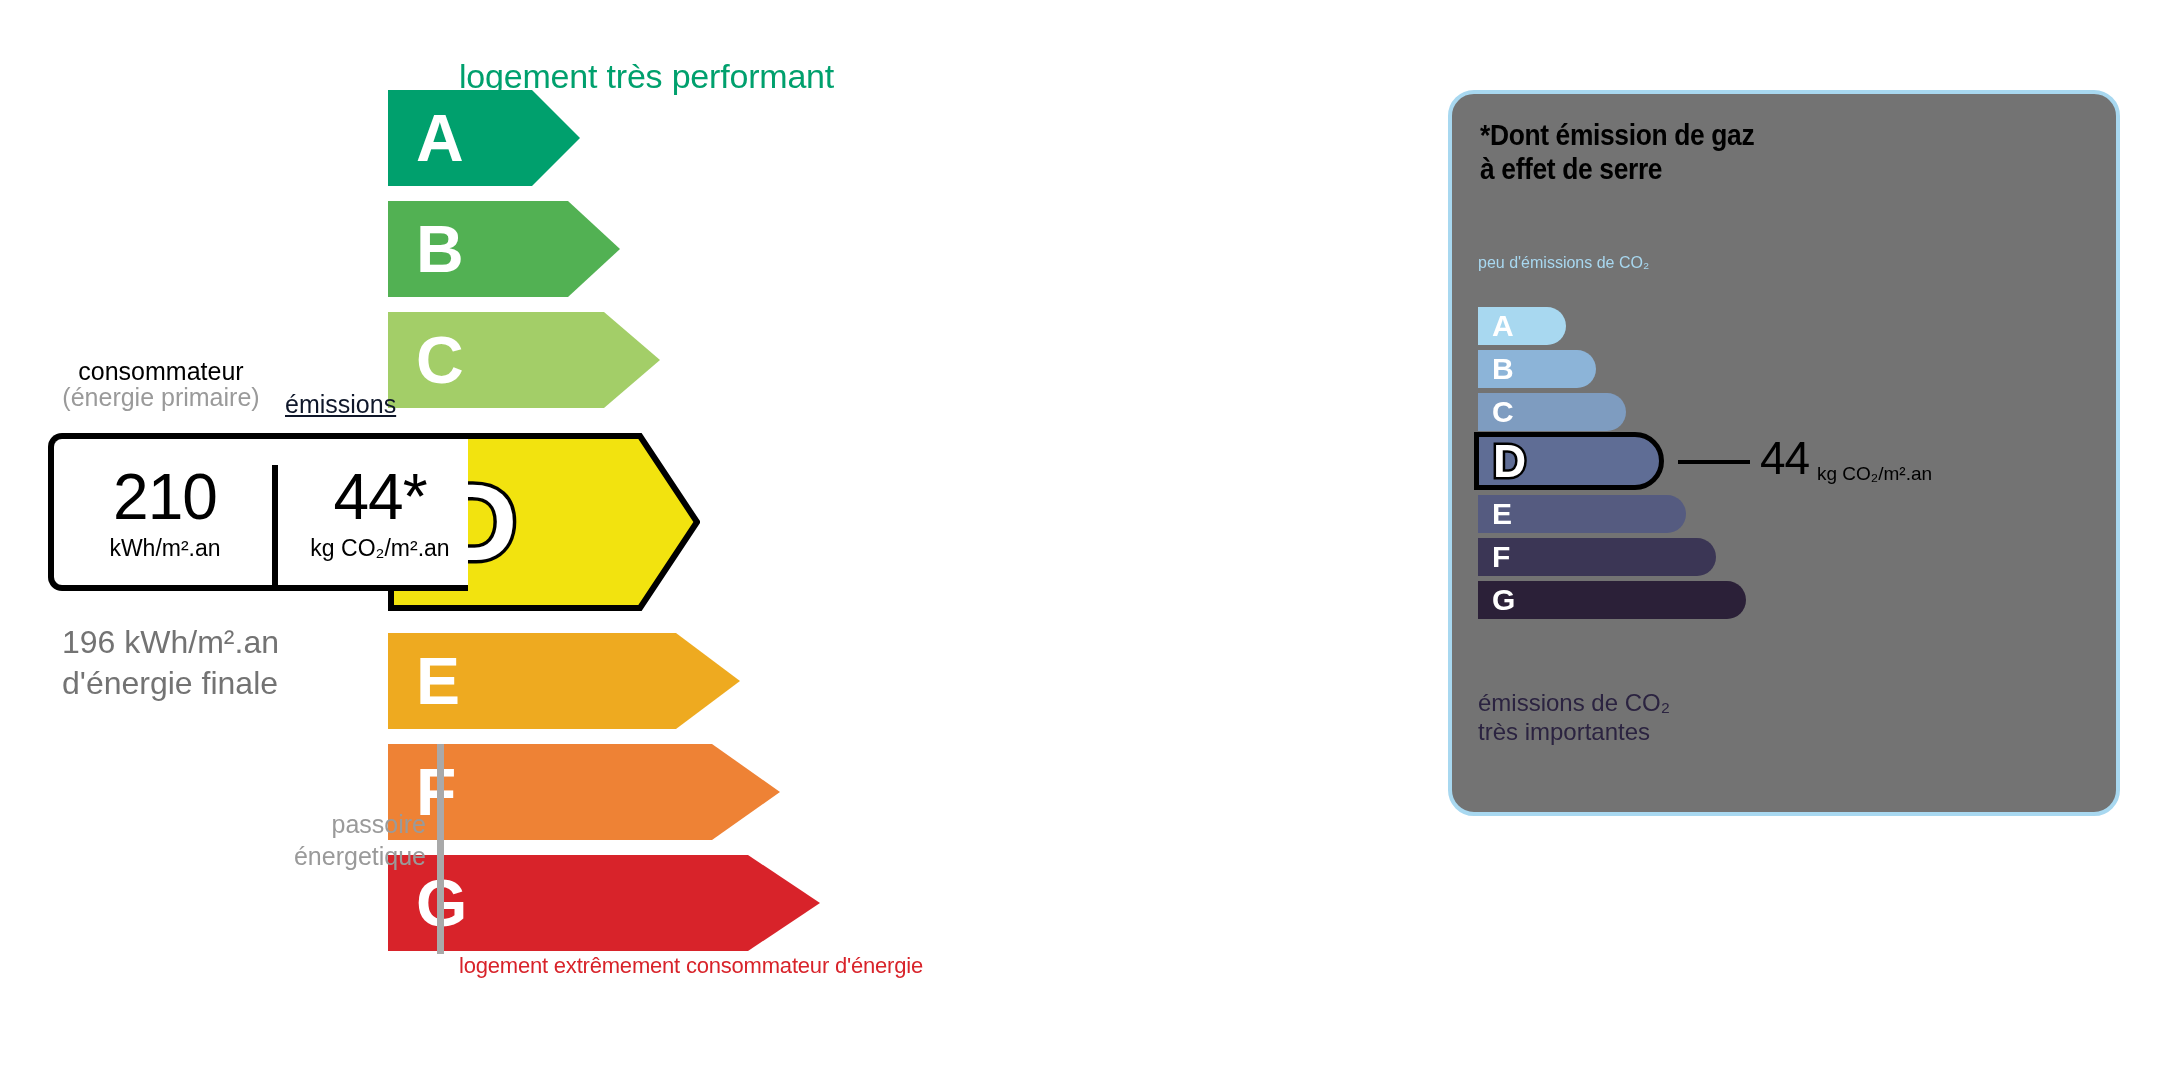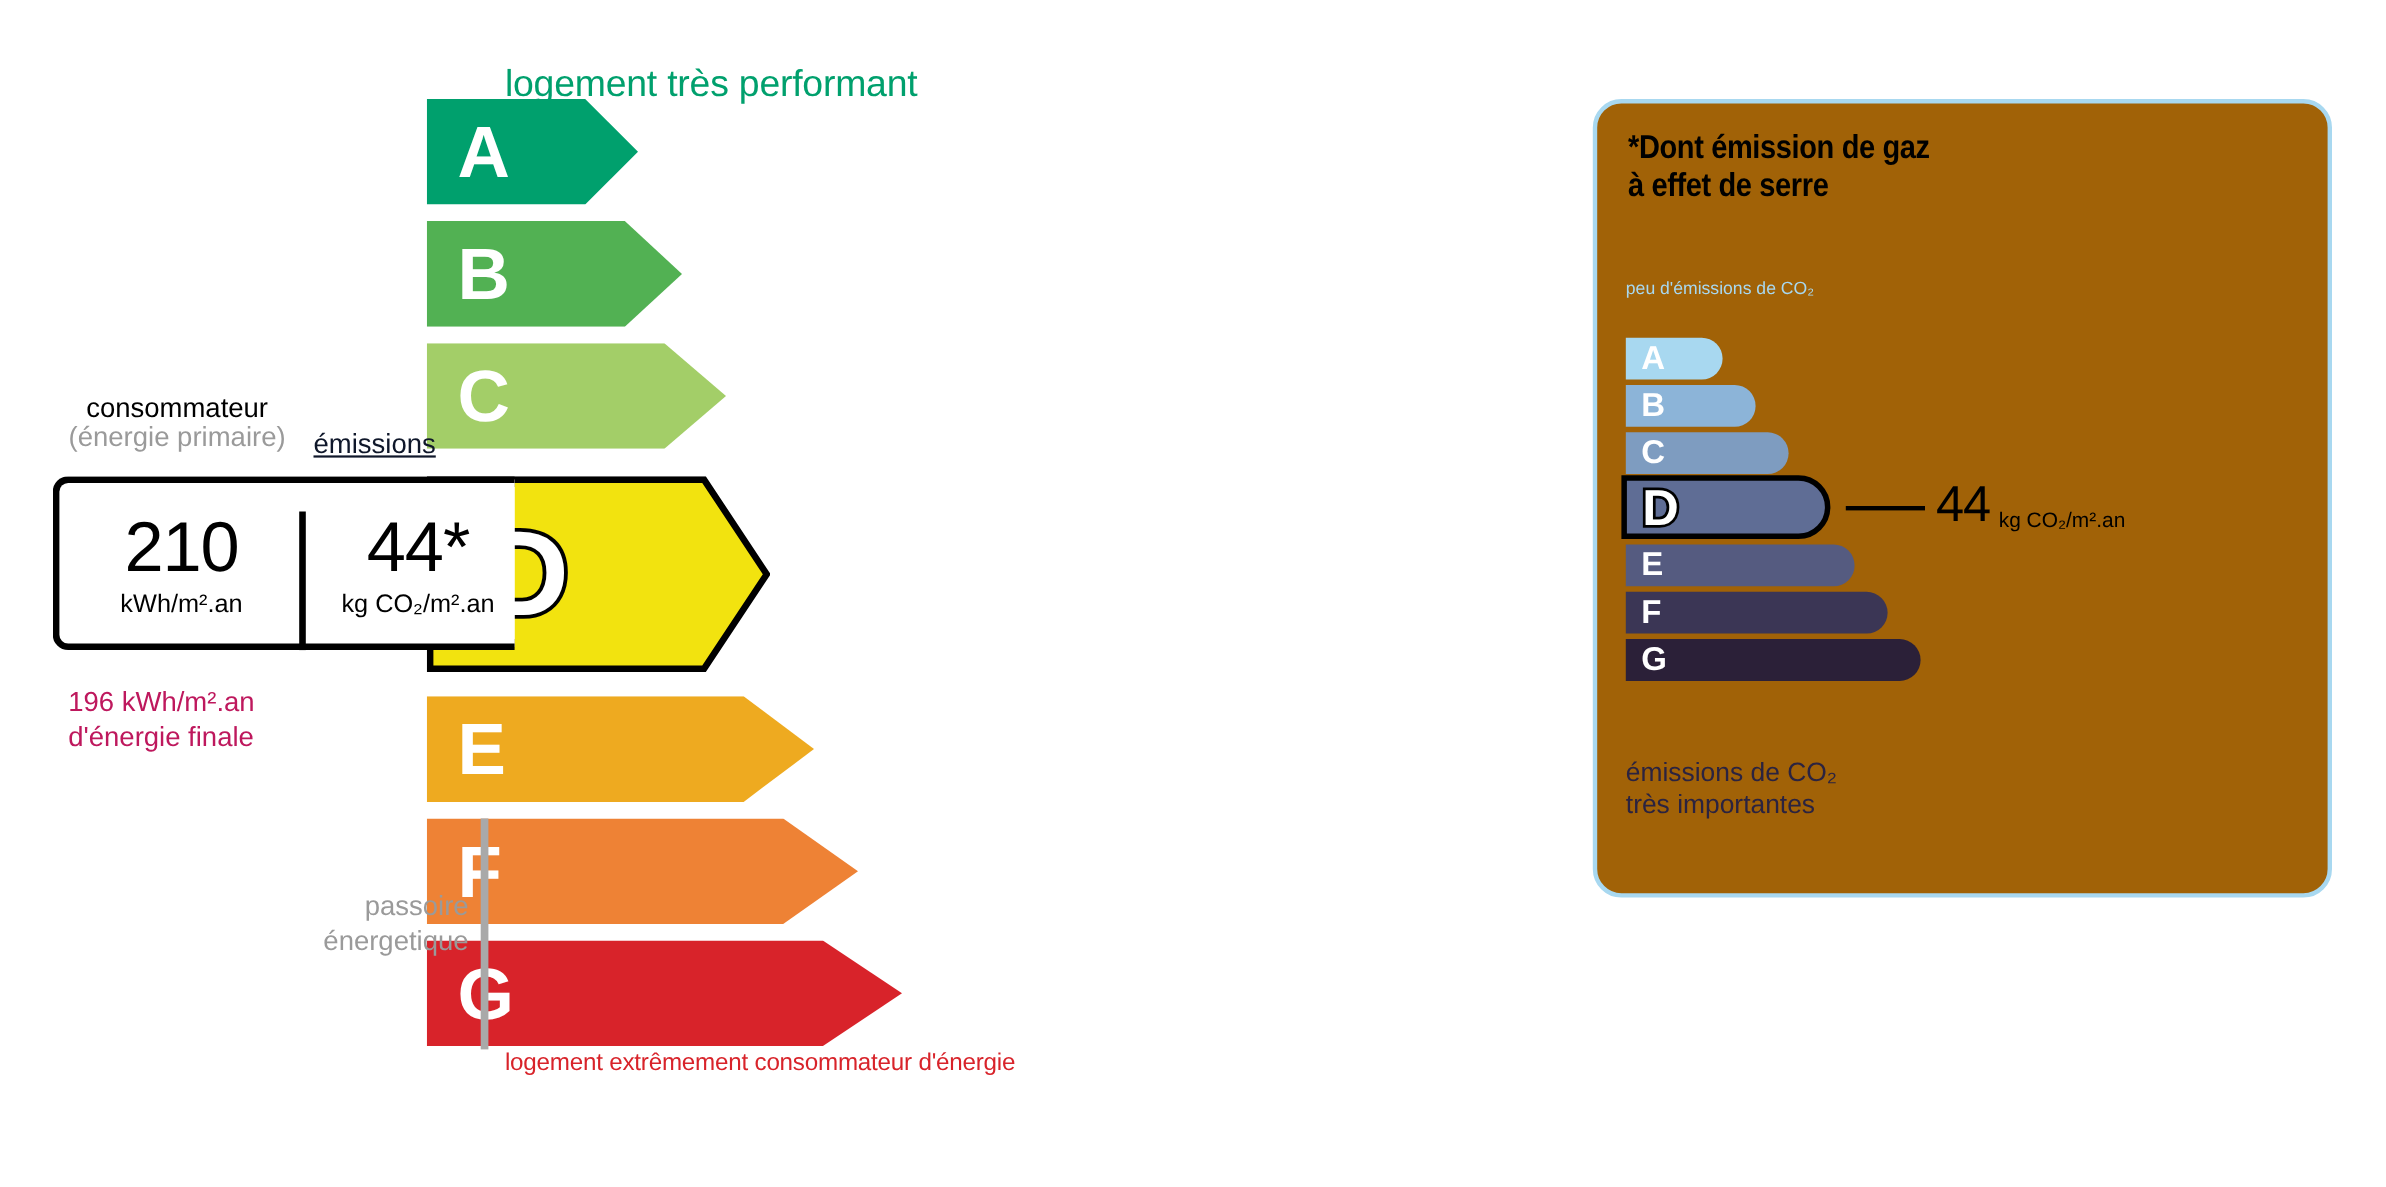--- a/index.html
+++ b/index.html
@@ -47,29 +47,29 @@
   .valcell .num{font-size:64px;font-weight:400;color:#000;line-height:1;letter-spacing:-1px;}
   .valcell .unit{font-size:23px;color:#000;margin-top:8px;line-height:1;}
   #cell-consumption{left:4px;width:214px;}
   #cell-emission{left:230px;width:192px;}
   .vsep{position:absolute;left:218px;top:26px;width:6px;height:126px;background:#000;}
 
   .label-consommation{position:absolute;left:48px;top:358px;width:226px;text-align:center;
     font-size:25px;color:#000;line-height:1.05;}
   .label-consommation .sub{color:#9a9a9a;display:block;}
   .label-emissions{position:absolute;left:285px;top:390px;font-size:25px;color:#0f172a;text-decoration:underline;}
-  .label-final{position:absolute;left:62px;top:622px;font-size:25px;color:#be185d;line-height:1.28;}
+  .label-final{position:absolute;left:62px;top:622px;font-size:32px;color:#737373;line-height:1.28;}
   .label-passoire{position:absolute;left:230px;top:808px;width:196px;text-align:right;
      font-size:25px;color:#9a9a9a;line-height:1.28;}
   .passoire-line{position:absolute;left:437px;top:744px;width:7px;height:210px;background:#a9a9a9;}
 
   
   #co2-panel{
     position:absolute;left:1448px;top:90px;width:672px;height:726px;
-    border:4px solid #a8d8f0;border-radius:26px;box-sizing:border-box;background:#a16207;
+    border:4px solid #a8d8f0;border-radius:26px;box-sizing:border-box;background:#737373;
   }
   #co2-title{
     position:absolute;left:28px;top:24px;font-size:30px;font-weight:bold;color:#000;
     line-height:1.12;letter-spacing:-0.4px;
     font-family:"Liberation Sans Narrow","Liberation Sans",sans-serif;
     transform:scaleX(0.88);transform-origin:left top;
   }
   #co2-top-caption{position:absolute;left:26px;top:160px;font-size:16px;color:#a8d8f0;}
   #co2-bottom-caption{position:absolute;left:26px;top:594px;font-size:24px;color:#2b2340;line-height:1.22;}
 

